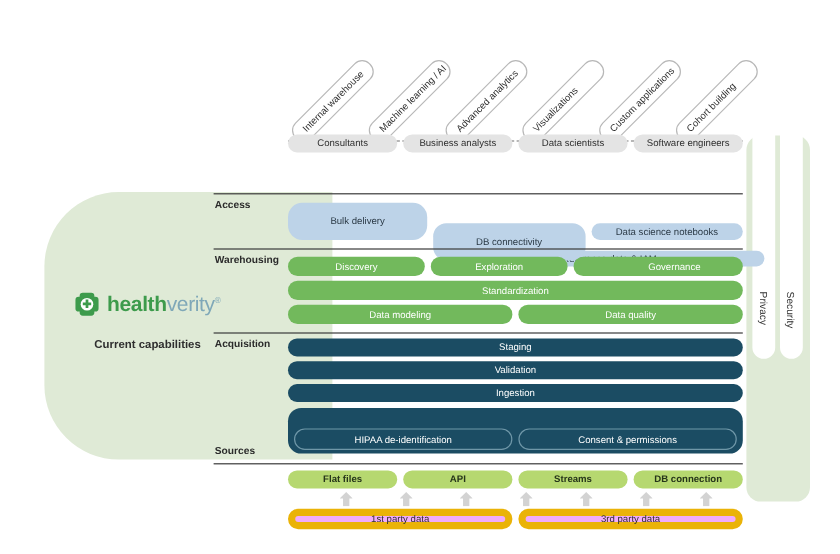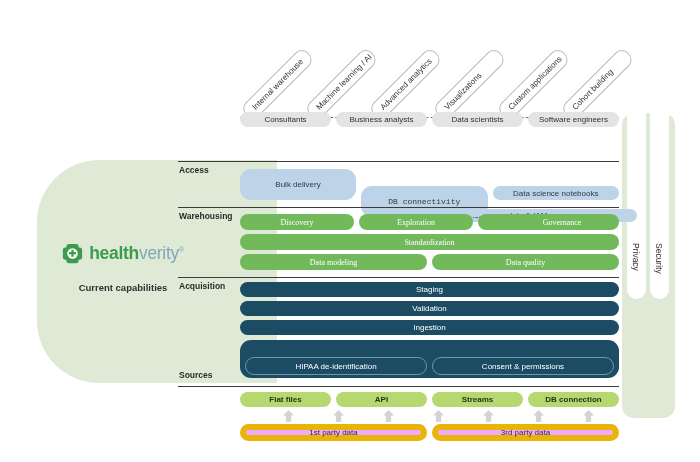--- a/index.html
+++ b/index.html
@@ -85,21 +85,21 @@
   
   .sec-rule{position:absolute;left:178px;height:0;border-top:1.3px solid #3a3a3a;}
   .sec-label{position:absolute;left:179px;font-size:8.5px;font-weight:bold;color:#2b2b2b;}
 
   .lane{position:absolute;left:240px;width:379px;display:flex;gap:5px;}
   .cap{
     border-radius:11px;display:flex;align-items:center;justify-content:center;
     font-size:8px;white-space:nowrap;text-align:center;
   }
   .cap.blue{background:#bdd3e8;color:#2b3a46;}
-  .cap.green{background:#72b95c;color:#ffffff;font-family:Liberation Serif, serif;}
+  .cap.green{background:#72b95c;color:#ffffff;}
   .cap.lime{background:#b6d870;color:#26351a;font-weight:bold;}
   .cap.navy{background:#1b4c63;color:#ffffff;}
   .cap.outline{
     background:transparent;border:1px solid #6f97a8;color:#ffffff;
   }
 
   
   .rights-box{
     position:absolute;left:240px;top:340px;width:379px;height:38px;
     background:#1b4c63;border-radius:11px;
@@ -176,26 +176,26 @@
 
   <div class="role-row">
     <div class="role">Consultants</div>
     <div class="role">Business analysts</div>
     <div class="role">Data scientists</div>
     <div class="role">Software engineers</div>
   </div>
 
   <div class="sec-rule" style="top:161px;width:441px;"></div>
   <div class="sec-label" style="top:165px;">Access</div>
-  <div class="cap blue" style="position:absolute;left:240px;top:169px;width:116px;height:31px;">Bulk delivery</div>
+  <div class="cap blue" style="position:absolute;left:240px;top:169px;width:116px;height:31px;border-radius:12px;">Bulk delivery</div>
   <div class="lane" style="top:169px;left:379px;width:258px;margin-top:40px;">
     <div class="cap blue" style="flex:1 1 0;height:13px;">Reference data &amp; IAM</div>
   </div>
   <div class="lane" style="top:186px;left:361px;width:258px;">
-    <div class="cap blue" style="flex:1 1 0;height:31px;font-family:Liberation Mono, monospace;">DB connectivity</div>
+    <div class="cap blue" style="flex:1 1 0;height:31px;">DB connectivity</div>
     <div class="cap blue" style="flex:1 1 0;height:14px;">Data science notebooks</div>
   </div>
 
   <div class="sec-rule" style="top:207px;width:441px;"></div>
   <div class="sec-label" style="top:211px;">Warehousing</div>
   <div class="lane" style="top:214px;">
     <div class="cap green" style="flex:1 1 0;height:16px;">Discovery</div>
     <div class="cap green" style="flex:1 1 0;height:16px;">Exploration</div>
     <div class="cap green" style="flex:1 1 0;height:16px;padding-left:27px;">Governance</div>
   </div>

